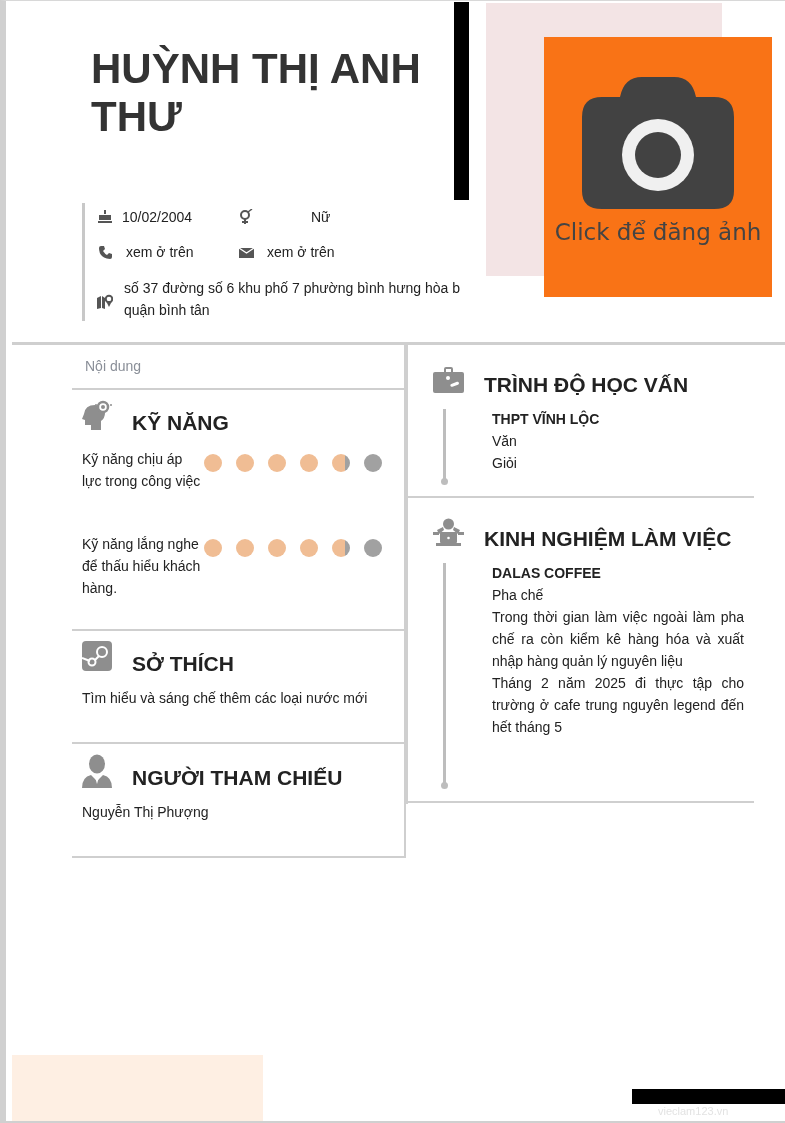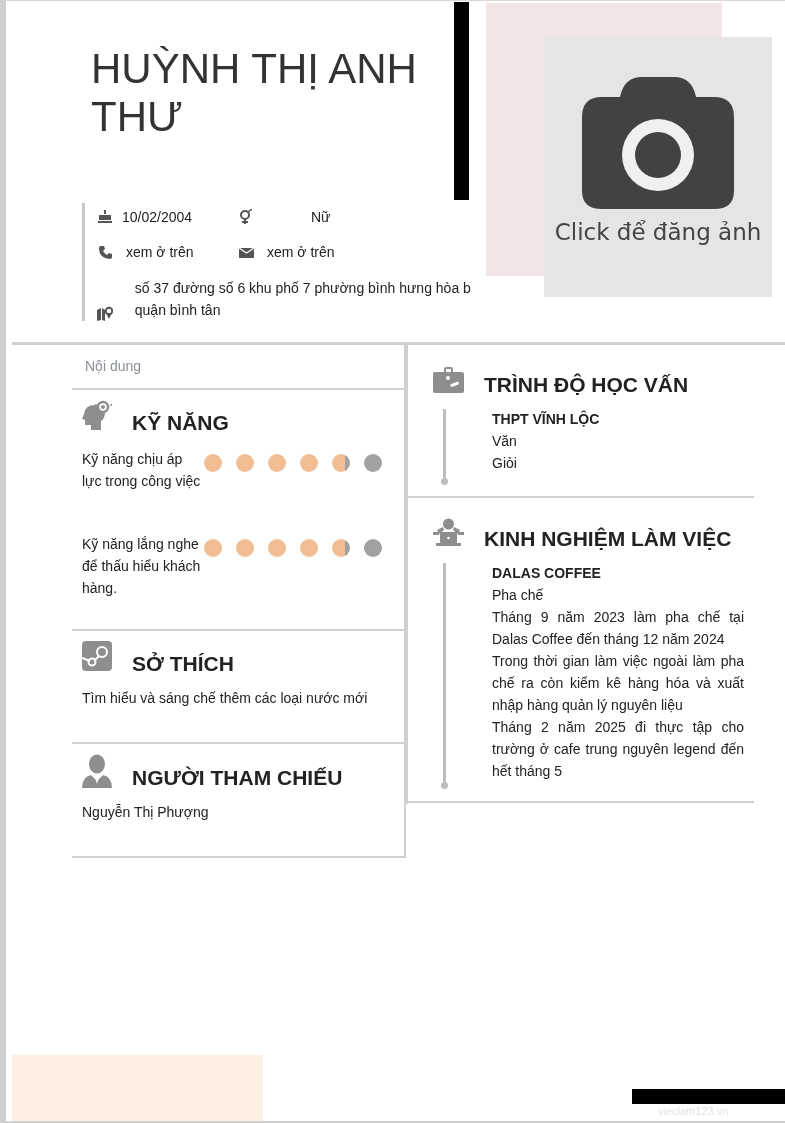--- a/index.html
+++ b/index.html
@@ -2,32 +2,32 @@
 <html><head>
 <meta charset="utf-8">
 <style>
   * { box-sizing: border-box; margin: 0; padding: 0; }
   html, body { width: 785px; height: 1123px; overflow: hidden; background: #fff; }
   body { font-family: "Liberation Sans", "DejaVu Sans", sans-serif; color: #222; position: relative; }
   .page { position: absolute; left: 0; top: 0; width: 785px; height: 1123px; background: #fff;
           border-left: 6px solid #d0d0d0; border-top: 1px solid #d8d8d8; border-bottom: 2px solid #d0d0d0; }
 
   
-  .name { position: absolute; left: 85px; top: 44px; width: 340px; font-size: 42px; font-weight: normal; line-height: 48px; color: #333; letter-spacing: 0; }
+  .name { position: absolute; left: 85px; top: 44px; width: 340px; font-size: 42px; font-weight: bold; line-height: 48px; color: #333; letter-spacing: 0; }
   .job-title { position: absolute; left: 85px; top: 150px; font-size: 17px; font-weight: bold; color: #333; }
   .black-bar-v { position: absolute; left: 448px; top: 1px; width: 15px; height: 198px; background: #000; }
   .pink-block { position: absolute; left: 480px; top: 2px; width: 236px; height: 273px; background: #f3e4e5; }
-  .photo-box { position: absolute; left: 538px; top: 36px; width: 228px; height: 260px; background: #e5e5e5; cursor: pointer; }
+  .photo-box { position: absolute; left: 538px; top: 36px; width: 228px; height: 260px; background: #f97316; cursor: pointer; }
   .photo-box svg { position: absolute; left: 36px; top: 38px; }
   .photo-label { position: absolute; left: 0; top: 182px; width: 228px; text-align: center; font-size: 23px; color: #444; font-family: "DejaVu Sans", sans-serif; }
 
   .contact { position: absolute; left: 76px; top: 202px; width: 390px; height: 118px; border-left: 3px solid #c8c8c8; font-size: 14px; color: #222; }
   .ci { position: absolute; display: flex; align-items: center; }
   .ci .ic { width: 18px; height: 16px; display: inline-flex; align-items: center; justify-content: center; margin-right: 8px; color: #555; }
-  .ci.addr { align-items: flex-end; line-height: 22px; width: 380px; gap: 11px; }
+  .ci.addr { align-items: center; line-height: 22px; width: 380px; }
 
   
   .hr-full { position: absolute; left: 6px; top: 341px; width: 779px; height: 3px; background: #cfcfcf; }
   .left-col { position: absolute; left: 66px; top: 344px; width: 334px; height: 513px; border-right: 2px solid #cfcfcf; border-bottom: 2px solid #cfcfcf; }
   .placeholder { position: absolute; left: 13px; top: 13px; font-size: 14px; color: #8a8f98; }
   .sep { position: absolute; left: 0; width: 332px; height: 2px; background: #cfcfcf; }
   .sec-title { position: absolute; font-size: 21px; font-weight: bold; color: #222; }
   .sec-icon { position: absolute; color: #8e8e8e; }
   .skill-label { position: absolute; left: 10px; width: 120px; font-size: 14px; line-height: 22px; color: #222; }
   .dots { position: absolute; left: 132px; display: flex; gap: 14px; }
@@ -221,21 +221,20 @@
             <rect x="7" y="14" width="17" height="11" rx="1" fill="#8e8e8e"></rect>
             <rect x="3" y="25" width="25" height="3" fill="#8e8e8e"></rect>
             <circle cx="15.5" cy="20" r="1.3" fill="#fff"></circle>
           </svg>
       </span>
       <div class="sec-title" style="left:76px; top:182px;">KINH NGHIỆM LÀM VIỆC</div>
       <div class="timeline" style="top:218px; height:222px;"></div>
       <div class="r-text" style="top:217px;">
         <div class="strong">DALAS COFFEE</div>
         <div>Pha chế</div>
-        <div>Tháng 9 năm 2023 làm pha chế tại Dalas Coffee đến tháng 12 năm 2024</div>
         <div>Trong thời gian làm việc ngoài làm pha chế ra còn kiểm kê hàng hóa và xuất nhập hàng quản lý nguyên liệu</div>
         <div>Tháng 2 năm 2025 đi thực tập cho trường ở cafe trung nguyên legend đến hết tháng 5</div>
       </div>
     </div>
 
     <div class="r-sep" style="top:456px;"></div>
   </div>
 
   <div class="peach-block"></div>
   <div class="black-bar-h"></div>

